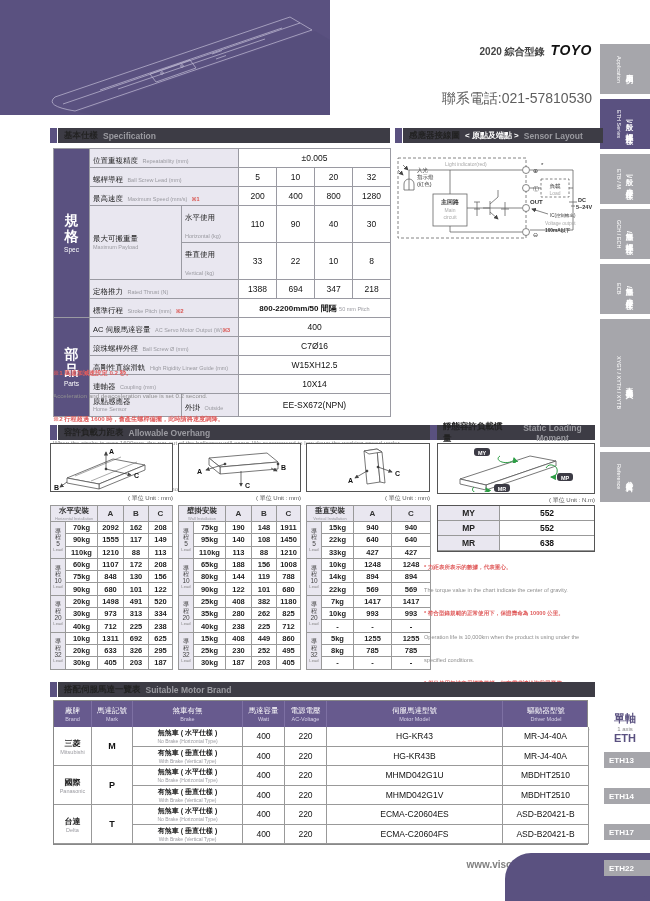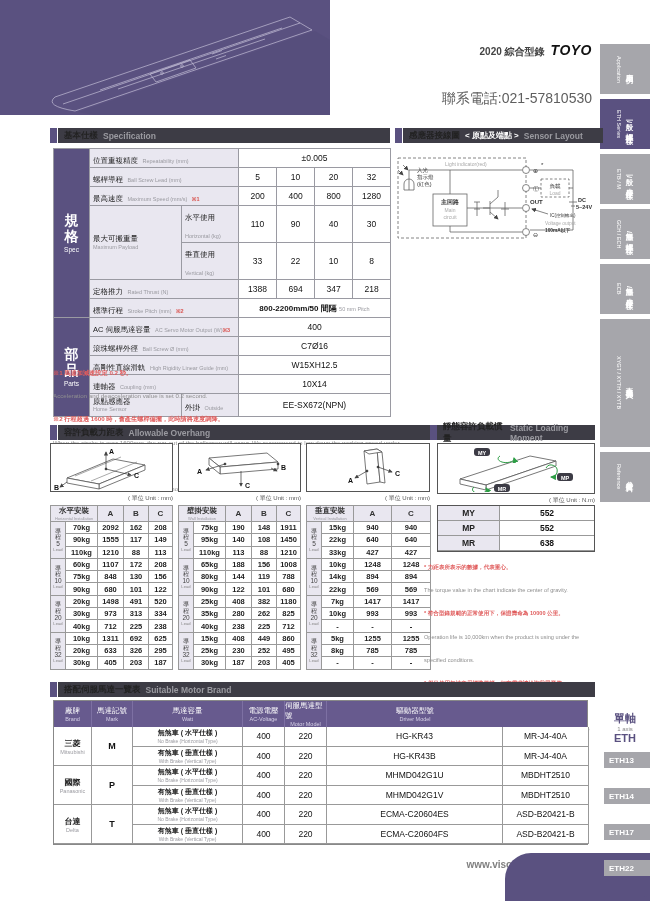--- a/index.html
+++ b/index.html
@@ -4,21 +4,21 @@
 <style>
   *{margin:0;padding:0;box-sizing:border-box;}
   html,body{width:650px;height:901px;}
   body{font-family:"Liberation Sans",sans-serif;background:#fff;position:relative;overflow:hidden;}
   .abs{position:absolute;}
   
   .chip{position:absolute;width:7px;height:15px;background:#5a5180;}
   .sec-bar{position:absolute;height:15px;background:#3d3c45;color:#fff;display:flex;align-items:center;gap:5px;padding-left:6px;}
   .sec-bar .bz{font-size:8.5px;font-weight:bold;}
   .sec-bar .bm{font-size:8px;font-weight:bold;}
-  .sec-bar .be{font-size:8.5px;font-weight:bold;}
+  .sec-bar .be{font-size:8.5px;font-weight:bold;text-align:center;}
   
   .cat-line{position:absolute;left:420px;top:42px;width:172px;display:flex;justify-content:flex-end;align-items:baseline;gap:6px;}
   .cat-txt{font-size:10px;font-weight:bold;color:#444;}
   .logo{font-size:14px;font-weight:900;font-style:italic;color:#111;letter-spacing:.5px;}
   .phone{position:absolute;left:420px;top:90px;width:172px;text-align:right;font-size:14px;color:#5e5e5e;}
   
   .side-rail{position:absolute;left:600px;top:44px;width:50px;display:flex;flex-direction:column;gap:5px;}
   .side-tab{height:50px;background:#a6a6ab;color:#fff;display:flex;flex-direction:row-reverse;align-items:center;justify-content:center;gap:2px;}
   .side-tab.active{background:#5a5180;}
   .side-tab.tall{height:128px;}
@@ -758,20 +758,24 @@
   <div class="mt-head">
     <div class="mh">
         <span class="mhz">廠牌</span>
         <span class="mhe">Brand</span>
       </div>
     <div class="mh">
         <span class="mhz">馬達記號</span>
         <span class="mhe">Mark</span>
       </div>
     <div class="mh">
+        <span class="mhz">煞車有無</span>
+        <span class="mhe">Brake</span>
+      </div>
+    <div class="mh">
         <span class="mhz">馬達容量</span>
         <span class="mhe">Watt</span>
       </div>
     <div class="mh">
         <span class="mhz">電源電壓</span>
         <span class="mhe">AC-Voltage</span>
       </div>
     <div class="mh">
         <span class="mhz">伺服馬達型號</span>
         <span class="mhe">Motor Model</span>

